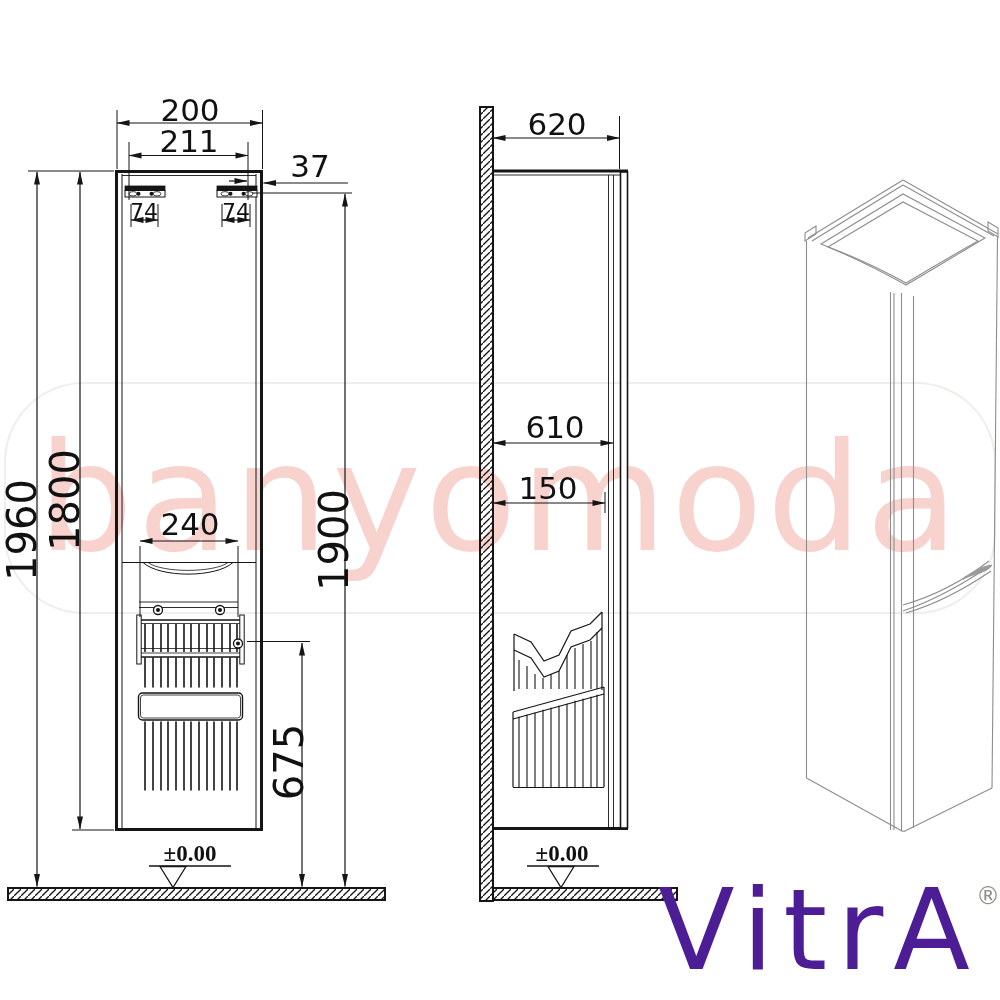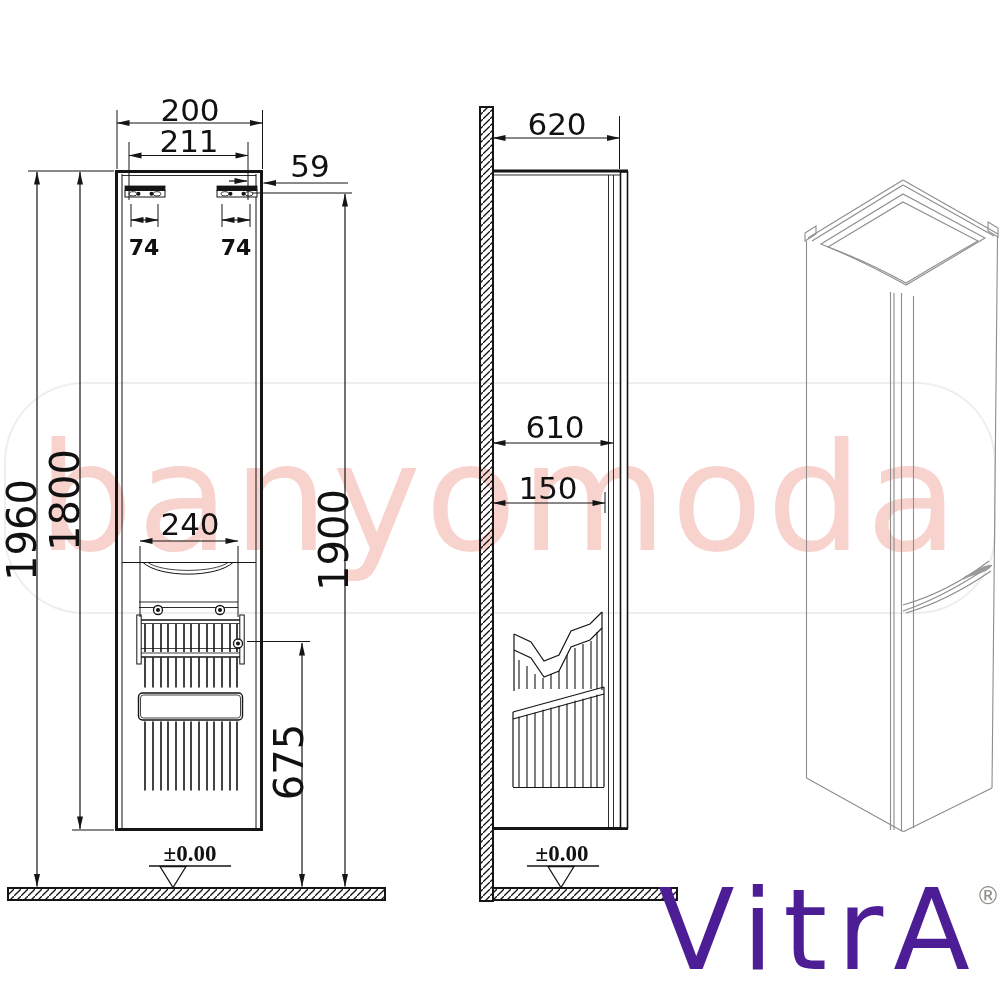--- a/index.html
+++ b/index.html
@@ -11,21 +11,21 @@
   .wm-text{position:absolute;left:0;top:382px;width:1000px;height:232px;z-index:0;
            display:flex;align-items:center;justify-content:center;
            font-size:150px;letter-spacing:4px;color:#f8d3ce;line-height:1;user-select:none;}
   
   svg.drawing{position:absolute;left:0;top:0;z-index:1;}
   .ink line,.ink path,.ink rect,.ink circle,.ink ellipse{stroke:#151515;}
   
   .lbl{position:absolute;z-index:2;color:#111;white-space:nowrap;
        transform:translate(-50%,-50%);font-size:31px;line-height:1;}
   .lbl.vert{transform:translate(-50%,-50%) rotate(-90deg);font-size:40px;}
-  .lbl.sm{font-size:22px;font-weight:bold;margin-top:36px;}
+  .lbl.sm{font-size:22px;font-weight:normal;}
   .lbl.zero{font-size:23px;font-weight:bold;font-family:Liberation Serif, serif;}
   
   .logo{position:absolute;left:658px;top:874px;z-index:2;color:#4c1d95;
         font-size:112px;letter-spacing:10px;line-height:1;}
   .reg{position:absolute;left:976px;top:884px;z-index:2;color:#8f8f88;font-size:24px;line-height:1;}
 </style>
 </head>
 <body>
 
 <div class="stage">
@@ -258,21 +258,21 @@
       </g>
 
       <path d="M806.5,778 L901,830.5"></path>
       <path d="M992,788 L906,830.5"></path>
       <path d="M901,830.5 Q903.5,832 906,830.5"></path>
     </g>
   </svg>
 
   <div class="lbl" style="left:190px;top:110px">200</div>
   <div class="lbl" style="left:189px;top:141px">211</div>
-  <div class="lbl" style="left:310px;top:166px">59</div>
+  <div class="lbl" style="left:310px;top:166px">37</div>
   <div class="lbl sm" style="left:144px;top:212px">74</div>
   <div class="lbl sm" style="left:236px;top:212px">74</div>
   <div class="lbl vert" style="left:22px;top:530px">1960</div>
   <div class="lbl vert" style="left:65px;top:500px">1800</div>
   <div class="lbl vert" style="left:334px;top:540px">1900</div>
   <div class="lbl" style="left:190px;top:524px">240</div>
   <div class="lbl vert" style="left:289px;top:762px">675</div>
   <div class="lbl zero" style="left:190px;top:853px">±0.00</div>
   <div class="lbl" style="left:557px;top:124px">620</div>
   <div class="lbl" style="left:555px;top:427px">610</div>

